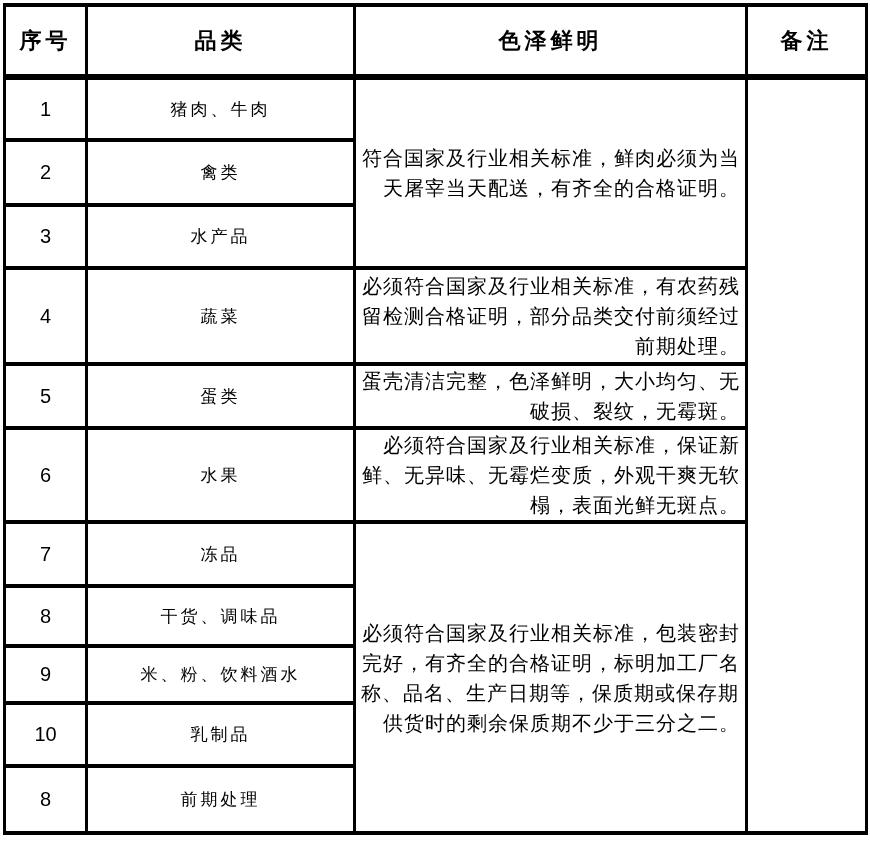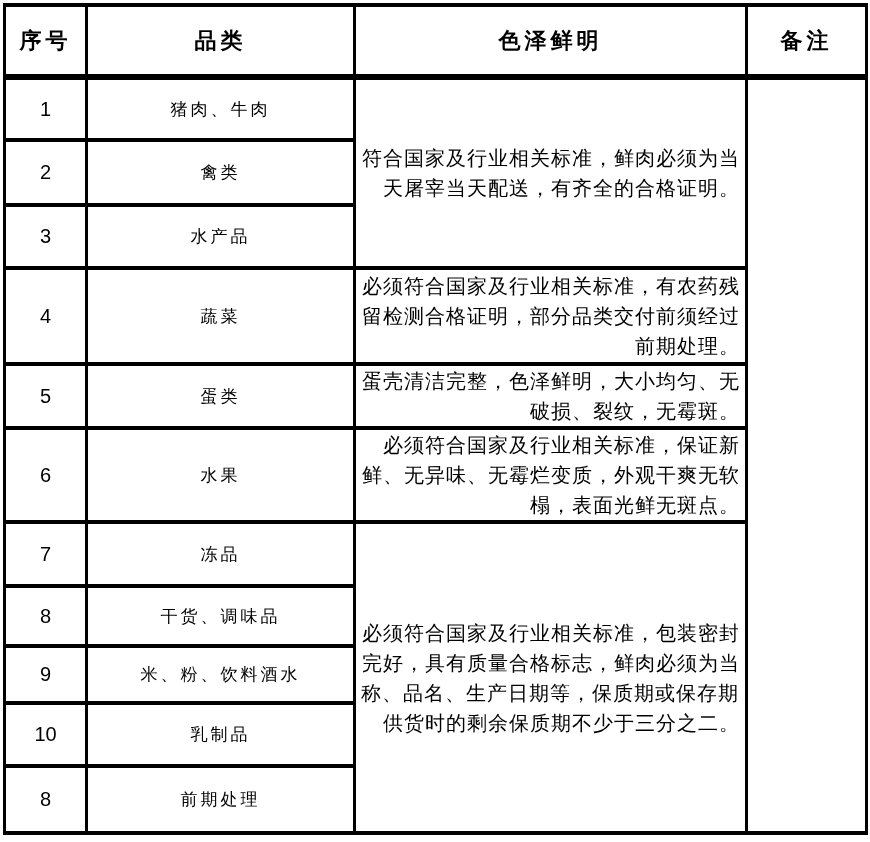--- a/index.html
+++ b/index.html
@@ -99,21 +99,21 @@
         <div class="line">必须符合国家及行业相关标准，保证新</div>
         <div class="line">鲜、无异味、无霉烂变质，外观干爽无软</div>
         <div class="line">榻，表面光鲜无斑点。</div>
       </td>
     </tr>
     <tr style="height:64px">
       <td class="num">7</td>
       <td class="cat">冻品</td>
       <td class="req" rowspan="5">
         <div class="line">必须符合国家及行业相关标准，包装密封</div>
-        <div class="line">完好，具有质量合格标志，鲜肉必须为当</div>
+        <div class="line">完好，有齐全的合格证明，标明加工厂名</div>
         <div class="line">称、品名、生产日期等，保质期或保存期，</div>
         <div class="line">供货时的剩余保质期不少于三分之二。</div>
       </td>
     </tr>
     <tr style="height:60px">
       <td class="num">8</td>
       <td class="cat">干货、调味品</td>
     </tr>
     <tr style="height:57px">
       <td class="num">9</td>

